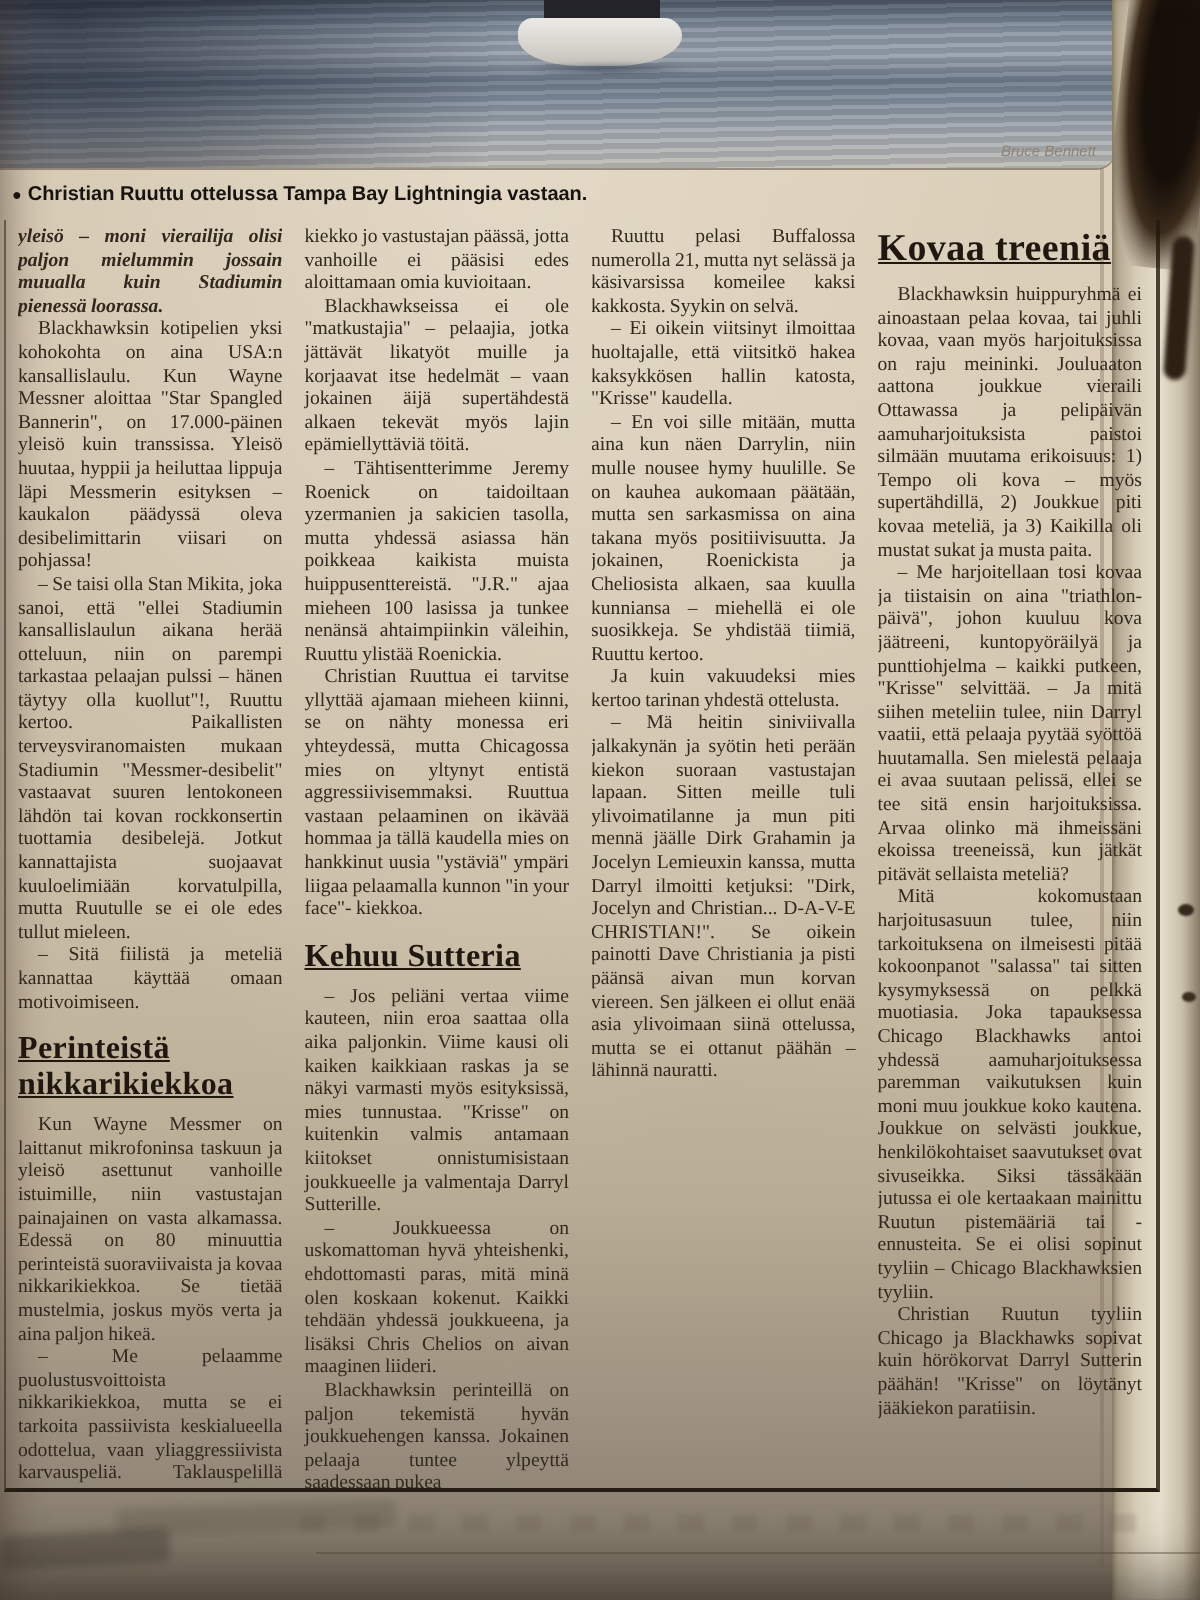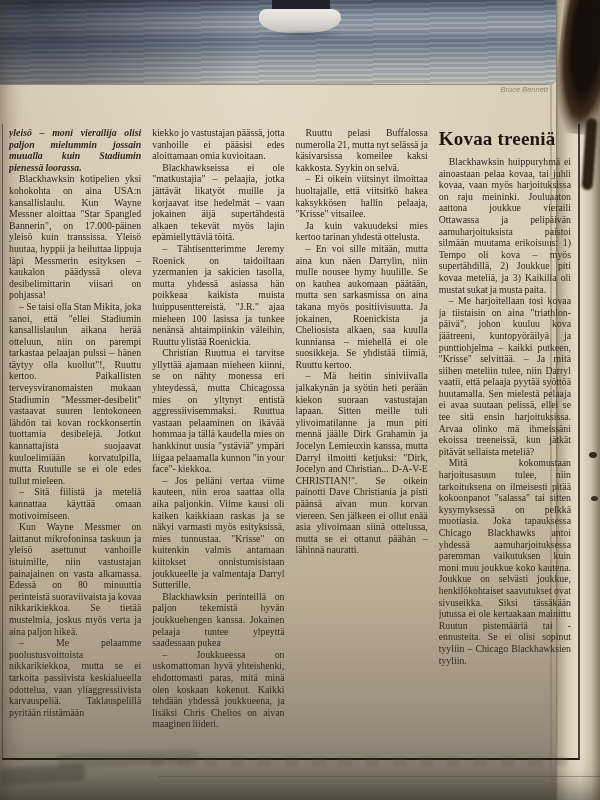--- a/index.html
+++ b/index.html
@@ -31,38 +31,38 @@
     background:linear-gradient(90deg,#a99d85 0,#d7cdb8 28%,#e7dfcc 55%,#cfc5ae 80%,#90836e 100%);
     box-shadow:inset 2px 0 2px -1px rgba(95,80,60,.55);}
   .tear-top{position:absolute;left:558px;top:-8px;width:46px;height:142px;transform:rotate(6deg);
     background:radial-gradient(ellipse at 58% 32%, #170f09 0 38%, #3c2c1c 58%, rgba(60,44,28,.35) 70%, transparent 78%);}
   .tear-mid{position:absolute;left:584px;top:118px;width:11px;height:72px;border-radius:6px;
     background:#2e2115;filter:blur(1px);transform:rotate(4deg);}
   .speck1{position:absolute;left:589px;top:452px;width:8px;height:6px;border-radius:50%;background:#352a1d;filter:blur(.5px);}
   .speck2{position:absolute;left:591px;top:496px;width:7px;height:5px;border-radius:50%;background:#3a2e20;filter:blur(.5px);}
   .crease{position:absolute;left:550px;top:84px;width:2px;height:700px;background:rgba(120,104,82,.35);border-radius:2px;}
   
-  .credit{position:absolute;right:52px;top:85px;font-family:"Liberation Sans",sans-serif;
+  .credit{position:absolute;right:52px;top:71px;font-family:"Liberation Sans",sans-serif;
     font-size:7.5px;font-style:italic;color:#8d8274;}
   .caption{position:absolute;left:6px;top:92px;width:500px;
     font-family:"Liberation Sans",sans-serif;font-weight:700;font-size:10px;color:#17130f;}
   .caption .bullet{font-size:8px;margin-right:3px;}
   
-  .article-box{position:absolute;left:2px;top:124px;width:578px;height:636px;box-sizing:border-box;
+  .article-box{position:absolute;left:2px;top:110px;width:578px;height:636px;box-sizing:border-box;
     border-left:1px solid rgba(45,35,25,.55);
     border-right:2px solid rgba(35,27,18,.8);
     border-bottom:2px solid #241c12;
     padding:3px 7px 0 6px;}
   .cols{display:flex;gap:11px;height:100%;}
   .col{flex:1 1 0;overflow:hidden;height:100%;}
   .para{margin:0;text-indent:10px;font-size:9.8px;line-height:11.6px;color:#32281e;
     text-align:justify;hyphens:auto;-webkit-hyphens:auto;word-spacing:-0.3px;}
   .para.noindent{text-indent:0;}
   .para.lead-italic{font-style:italic;font-weight:600;}
-  .headline{font-weight:700;font-size:16px;line-height:18px;margin:9px 0 5px;color:#201810;letter-spacing:.2px;}
+  .headline{font-weight:700;font-size:16px;line-height:18px;margin:9px 0 5px;color:#201810;letter-spacing:.2px;text-decoration:underline;}
   .headline.lg{font-size:19px;line-height:21px;margin:1px 0 7px;}
   
   .ghost-bar{position:absolute;left:150px;top:757px;width:430px;height:9px;opacity:.5;filter:blur(1px);
     background:repeating-linear-gradient(90deg, rgba(95,84,66,.35) 0 13px, transparent 13px 27px);}
   .ghost-line{position:absolute;left:158px;top:776px;width:442px;height:1px;background:rgba(80,70,52,.4);}
   .smudge{position:absolute;left:0;top:766px;width:85px;height:17px;transform:rotate(-3deg);
     background:rgba(58,53,44,.38);filter:blur(2px);border-radius:4px;}
   .smudge2{position:absolute;left:58px;top:752px;width:140px;height:14px;transform:rotate(-2deg);
     background:rgba(70,63,52,.22);filter:blur(2px);border-radius:4px;}
 </style>
@@ -79,52 +79,58 @@
 
   <div class="curl"></div>
   <div class="tear-top"></div>
   <div class="tear-mid"></div>
   <div class="speck1"></div>
   <div class="speck2"></div>
   <div class="crease"></div>
 
   <div class="credit">Bruce Bennett</div>
 
+  <div class="caption">
+    <span class="bullet">●</span><span>Christian Ruuttu ottelussa Tampa Bay Lightningia vastaan.</span>
+  </div>
 
   <div class="article-box">
     <div class="cols">
         <div class="col">
           <p class="para noindent lead-italic">yleisö – moni vierailija olisi paljon mielummin jossain muualla kuin Stadiumin pienessä loorassa.</p>
           <p class="para">Blackhawksin kotipelien yksi kohokohta on aina USA:n kansallislaulu. Kun Wayne Messner aloittaa "Star Spangled Bannerin", on 17.000-päinen yleisö kuin transsissa. Yleisö huutaa, hyppii ja heiluttaa lippuja läpi Messmerin esityksen – kaukalon päädyssä oleva desibelimittarin viisari on pohjassa!</p>
           <p class="para">– Se taisi olla Stan Mikita, joka sanoi, että "ellei Stadiumin kansallislaulun aikana herää otteluun, niin on parempi tarkastaa pelaajan pulssi – hänen täytyy olla kuollut"!, Ruuttu kertoo. Paikallisten terveysviranomaisten mukaan Stadiumin "Messmer-desibelit" vastaavat suuren lentokoneen lähdön tai kovan rockkonsertin tuottamia desibelejä. Jotkut kannattajista suojaavat kuuloelimiään korvatulpilla, mutta Ruutulle se ei ole edes tullut mieleen.</p>
           <p class="para">– Sitä fiilistä ja meteliä kannattaa käyttää omaan motivoimiseen.</p>
+          <h2 class="headline">Perinteistä nikkarikiekkoa</h2>
           <p class="para">Kun Wayne Messmer on laittanut mikrofoninsa taskuun ja yleisö asettunut vanhoille istuimille, niin vastustajan painajainen on vasta alkamassa. Edessä on 80 minuuttia perinteistä suoraviivaista ja kovaa nikkarikiekkoa. Se tietää mustelmia, joskus myös verta ja aina paljon hikeä.</p>
           <p class="para">– Me pelaamme puolustusvoittoista nikkarikiekkoa, mutta se ei tarkoita passiivista keskialueella odottelua, vaan yliaggressiivista karvauspeliä. Taklauspelillä pyritään riistämään</p>
         </div>
         <div class="col">
           <p class="para noindent">kiekko jo vastustajan päässä, jotta vanhoille ei pääsisi edes aloittamaan omia kuvioitaan.</p>
           <p class="para">Blackhawkseissa ei ole "matkustajia" – pelaajia, jotka jättävät likatyöt muille ja korjaavat itse hedelmät – vaan jokainen äijä supertähdestä alkaen tekevät myös lajin epämiellyttäviä töitä.</p>
           <p class="para">– Tähtisentterimme Jeremy Roenick on taidoiltaan yzermanien ja sakicien tasolla, mutta yhdessä asiassa hän poikkeaa kaikista muista huippusenttereistä. "J.R." ajaa mieheen 100 lasissa ja tunkee nenänsä ahtaimpiinkin väleihin, Ruuttu ylistää Roenickia.</p>
           <p class="para">Christian Ruuttua ei tarvitse yllyttää ajamaan mieheen kiinni, se on nähty monessa eri yhteydessä, mutta Chicagossa mies on yltynyt entistä aggressiivisemmaksi. Ruuttua vastaan pelaaminen on ikävää hommaa ja tällä kaudella mies on hankkinut uusia "ystäviä" ympäri liigaa pelaamalla kunnon "in your face"- kiekkoa.</p>
+          <h2 class="headline">Kehuu Sutteria</h2>
           <p class="para">– Jos peliäni vertaa viime kauteen, niin eroa saattaa olla aika paljonkin. Viime kausi oli kaiken kaikkiaan raskas ja se näkyi varmasti myös esityksissä, mies tunnustaa. "Krisse" on kuitenkin valmis antamaan kiitokset onnistumisistaan joukkueelle ja valmentaja Darryl Sutterille.</p>
+          <p class="para">– Joukkueessa on uskomattoman hyvä yhteishenki, ehdottomasti paras, mitä minä olen koskaan kokenut. Kaikki tehdään yhdessä joukkueena, ja lisäksi Chris Chelios on aivan maaginen liideri.</p>
           <p class="para">Blackhawksin perinteillä on paljon tekemistä hyvän joukkuehengen kanssa. Jokainen pelaaja tuntee ylpeyttä saadessaan pukea</p>
-          <p class="para">– Joukkueessa on uskomattoman hyvä yhteishenki, ehdottomasti paras, mitä minä olen koskaan kokenut. Kaikki tehdään yhdessä joukkueena, ja lisäksi Chris Chelios on aivan maaginen liideri.</p>
         </div>
         <div class="col">
           <p class="para">Ruuttu pelasi Buffalossa numerolla 21, mutta nyt selässä ja käsivarsissa komeilee kaksi kakkosta. Syykin on selvä.</p>
-          <p class="para">– Ei oikein viitsinyt ilmoittaa huoltajalle, että viitsitkö hakea kaksykkösen hallin pelaaja, "Krisse" vitsailee.</p>
+          <p class="para">– Ei oikein viitsinyt ilmoittaa huoltajalle, että viitsitkö hakea kaksykkösen hallin katosta, "Krisse" kaudella.</p>
+          <p class="para">– En voi sille mitään, mutta aina kun näen Darrylin, niin mulle nousee hymy huulille. Se on kauhea aukomaan päätään, mutta sen sarkasmissa on aina takana myös positiivisuutta. Ja jokainen, Roenickista ja Cheliosista alkaen, saa kuulla kunniansa – miehellä ei ole suosikkeja. Se yhdistää tiimiä, Ruuttu kertoo.</p>
           <p class="para">Ja kuin vakuudeksi mies kertoo tarinan yhdestä ottelusta.</p>
-          <p class="para">– En voi sille mitään, mutta aina kun näen Darrylin, niin mulle nousee hymy huulille. Se on kauhea aukomaan päätään, mutta sen sarkasmissa on aina takana myös positiivisuutta. Ja jokainen, Roenickista ja Cheliosista alkaen, saa kuulla kunniansa – miehellä ei ole suosikkeja. Se yhdistää tiimiä, Ruuttu kertoo.</p>
           <p class="para">– Mä heitin siniviivalla jalkakynän ja syötin heti perään kiekon suoraan vastustajan lapaan. Sitten meille tuli ylivoimatilanne ja mun piti mennä jäälle Dirk Grahamin ja Jocelyn Lemieuxin kanssa, mutta Darryl ilmoitti ketjuksi: "Dirk, Jocelyn and Christian... D-A-V-E CHRISTIAN!". Se oikein painotti Dave Christiania ja pisti päänsä aivan mun korvan viereen. Sen jälkeen ei ollut enää asia ylivoimaan siinä ottelussa, mutta se ei ottanut päähän – lähinnä nauratti.</p>
         </div>
         <div class="col">
           <h2 class="headline lg">Kovaa treeniä</h2>
           <p class="para">Blackhawksin huippuryhmä ei ainoastaan pelaa kovaa, tai juhli kovaa, vaan myös harjoituksissa on raju meininki. Jouluaaton aattona joukkue vieraili Ottawassa ja pelipäivän aamuharjoituksista paistoi silmään muutama erikoisuus: 1) Tempo oli kova – myös supertähdillä, 2) Joukkue piti kovaa meteliä, ja 3) Kaikilla oli mustat sukat ja musta paita.</p>
           <p class="para">– Me harjoitellaan tosi kovaa ja tiistaisin on aina "triathlon-päivä", johon kuuluu kova jäätreeni, kuntopyöräilyä ja punttiohjelma – kaikki putkeen, "Krisse" selvittää. – Ja mitä siihen meteliin tulee, niin Darryl vaatii, että pelaaja pyytää syöttöä huutamalla. Sen mielestä pelaaja ei avaa suutaan pelissä, ellei se tee sitä ensin harjoituksissa. Arvaa olinko mä ihmeissäni ekoissa treeneissä, kun jätkät pitävät sellaista meteliä?</p>
           <p class="para">Mitä kokomustaan harjoitusasuun tulee, niin tarkoituksena on ilmeisesti pitää kokoonpanot "salassa" tai sitten kysymyksessä on pelkkä muotiasia. Joka tapauksessa Chicago Blackhawks antoi yhdessä aamuharjoituksessa paremman vaikutuksen kuin moni muu joukkue koko kautena. Joukkue on selvästi joukkue, henkilökohtaiset saavutukset ovat sivuseikka. Siksi tässäkään jutussa ei ole kertaakaan mainittu Ruutun pistemääriä tai -ennusteita. Se ei olisi sopinut tyyliin – Chicago Blackhawksien tyyliin.</p>
+          <p class="para">Christian Ruutun tyyliin Chicago ja Blackhawks sopivat kuin hörökorvat Darryl Sutterin päähän! "Krisse" on löytänyt jääkiekon paratiisin.</p>
         </div>
       </div>
   </div>
 
   <div class="ghost-bar"></div>
   <div class="ghost-line"></div>
   <div class="smudge"></div>
   <div class="smudge2"></div>
 
 </div>

